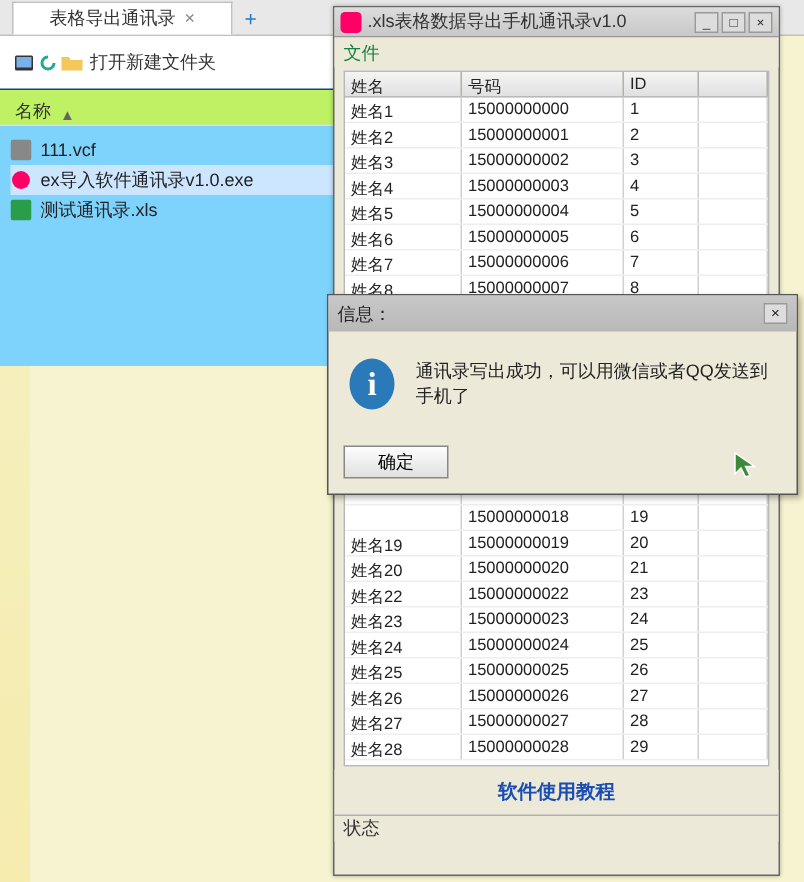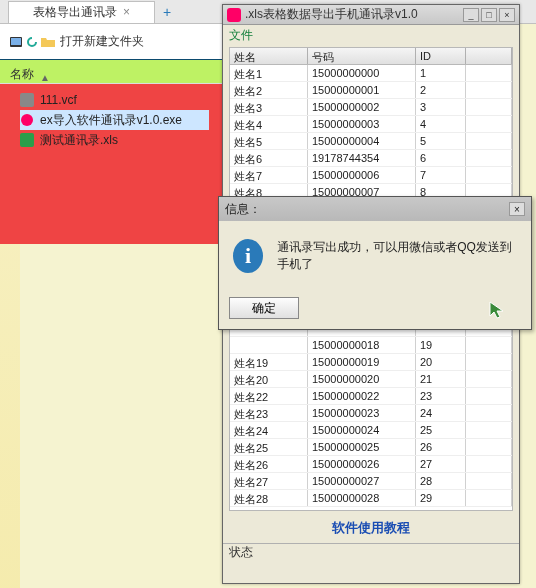--- a/index.html
+++ b/index.html
@@ -6,21 +6,21 @@
 body{width:536px;height:588px;background:#f5f3d0;position:relative;overflow:hidden}
 .main-tab-bar{height:24px;background:#e8e8e8;border-bottom:1px solid #c0c0c0;display:flex;align-items:center;padding-left:8px}
 .tab{height:22px;padding:4px 24px;background:#fff;border:1px solid #c0c0c0;border-bottom:none;display:flex;align-items:center;font-size:11px;color:#333}
 .tab-close{margin-left:6px;color:#888;cursor:pointer}
 .tab-add{margin-left:8px;color:#2a7ab9;font-size:14px;cursor:pointer}
 .toolbar{height:36px;background:#fff;border-bottom:1px solid #0c4a6e;display:flex;align-items:center;padding:0 8px;gap:0}
 .tb-icon{width:16px;height:16px;display:inline-block}
 .tb-item{display:flex;align-items:center;gap:4px;color:#333;cursor:pointer}
 .fl-header{height:24px;background:#bef264;border-bottom:1px solid #ddd;display:flex;align-items:flex-end;padding:0 10px;color:#333}
 .fl-header .sort{margin-left:6px;font-size:10px;color:#666}
-.file-list{background:#ef4444;height:160px;padding:6px 20px}
+.file-list{background:#7dd3fc;height:160px;padding:6px 7px}
 .file-row{display:flex;align-items:center;gap:6px;height:20px;color:#222}
 .file-row.sel{background:#cde6ff}
 .ico{width:14px;height:14px;display:inline-block}
 .left-pane{position:absolute;left:0;top:24px;width:230px;background:#fff;border-right:1px solid #c0c0c0}
 .bg-strip{position:absolute;left:0;top:244px;width:20px;bottom:0;background:linear-gradient(#f8e9a0,#f5e07a);opacity:.4}
 .app-window{position:absolute;left:222px;top:4px;width:298px;height:580px;background:#ece9d8;border:1px solid #666;box-shadow:0 0 3px rgba(0,0,0,.3)}
 .titlebar{height:20px;background:linear-gradient(#dcdcdc,#c8c8c8);display:flex;align-items:center;padding:0 4px;color:#333;font-size:11px;border-bottom:1px solid #999}
 .titlebar .ticon{width:14px;height:14px;background:#f06;border-radius:3px;margin-right:4px}
 .titlebar .sp{flex:1}
 .win-btns{display:flex;gap:2px}
@@ -157,21 +157,21 @@
           <div class="gc r"></div>
         </div>
         <div class="grid-row">
           <div class="gc n">姓名5</div>
           <div class="gc p">15000000004</div>
           <div class="gc i">5</div>
           <div class="gc r"></div>
         </div>
         <div class="grid-row">
           <div class="gc n">姓名6</div>
-          <div class="gc p">19178744354</div>
+          <div class="gc p">15000000005</div>
           <div class="gc i">6</div>
           <div class="gc r"></div>
         </div>
         <div class="grid-row">
           <div class="gc n">姓名7</div>
           <div class="gc p">15000000006</div>
           <div class="gc i">7</div>
           <div class="gc r"></div>
         </div>
         <div class="grid-row">

